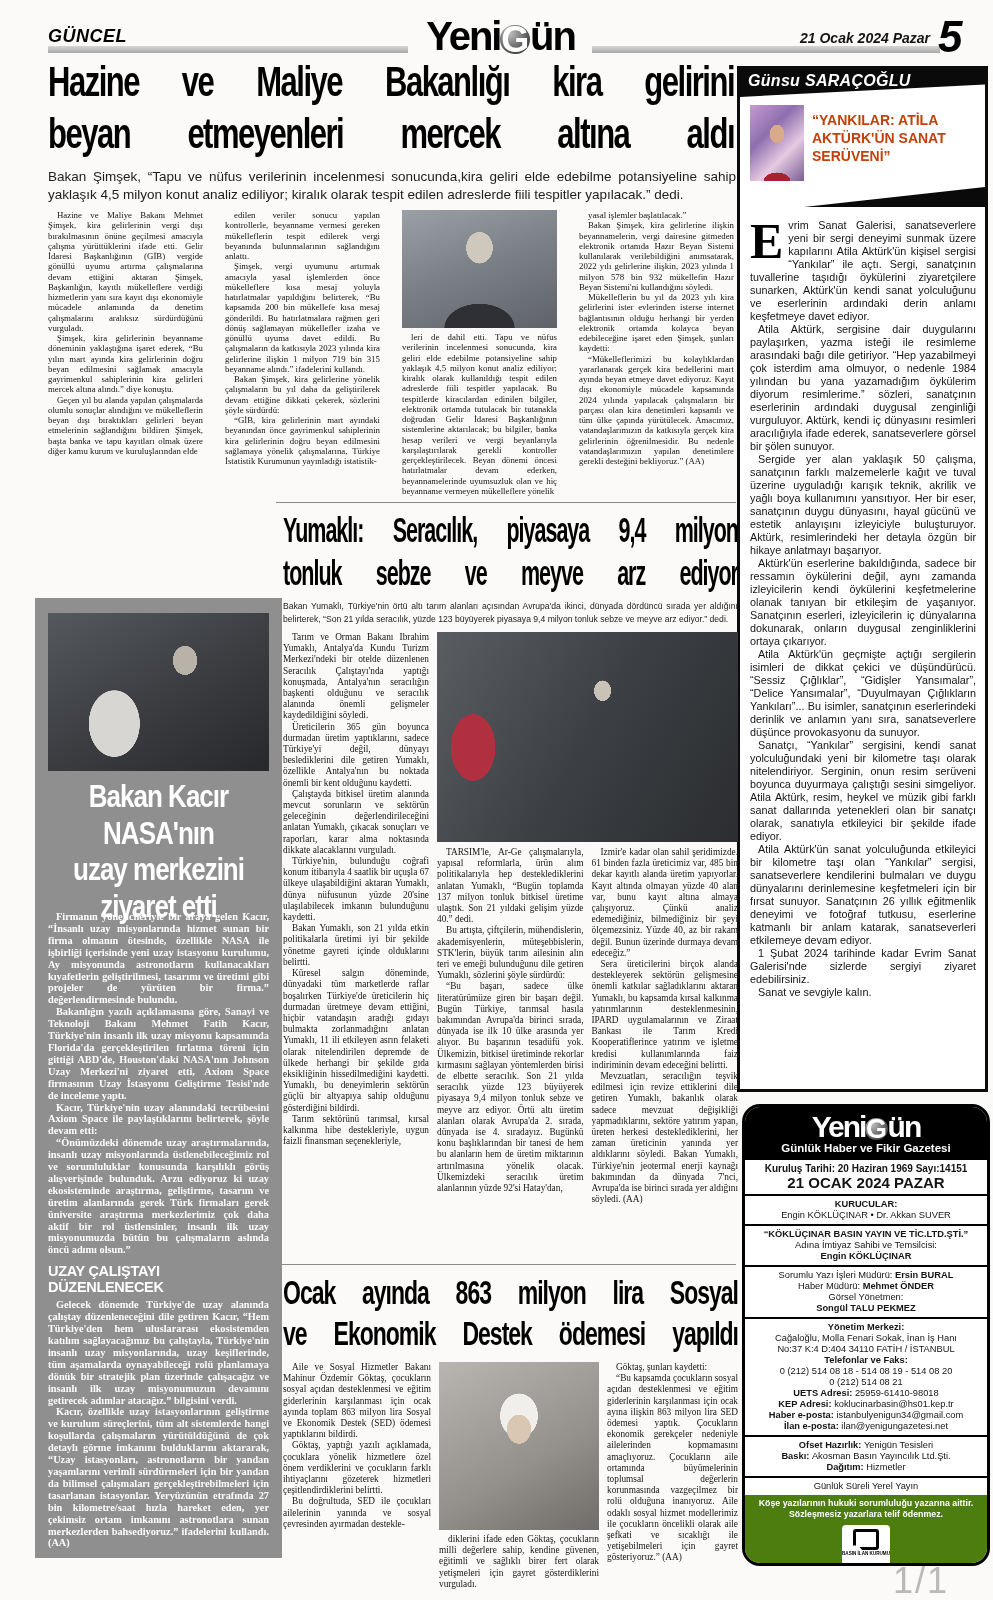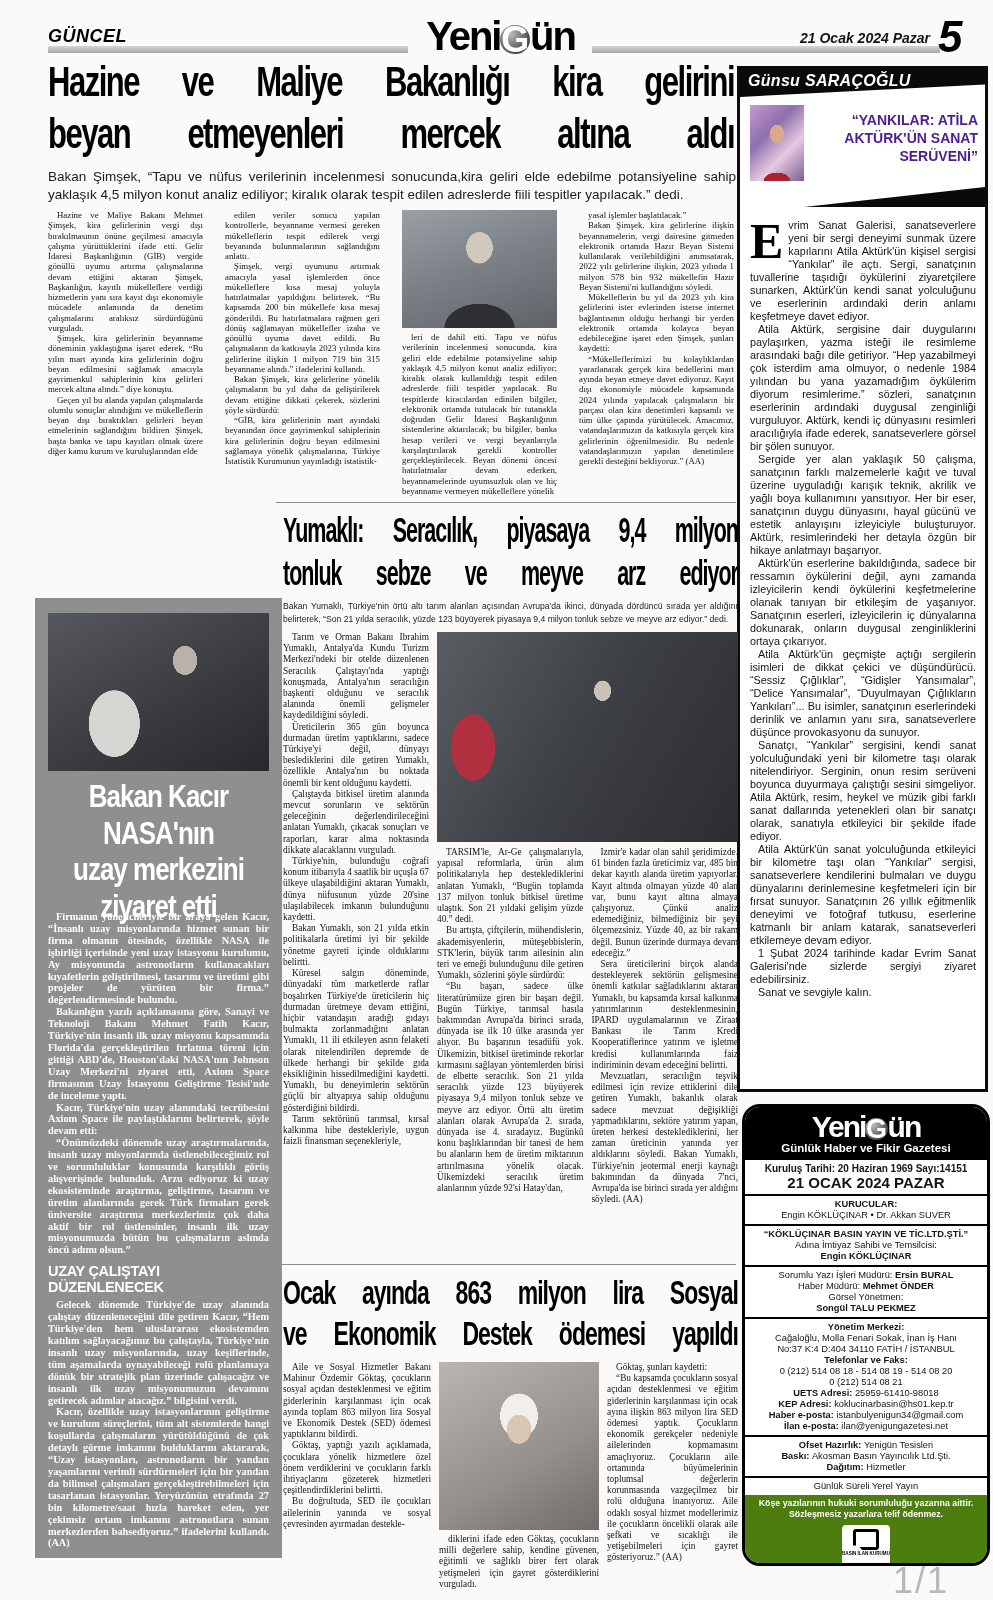--- a/index.html
+++ b/index.html
@@ -37,21 +37,21 @@
   
   .columnist{left:737px;top:66px;width:251px;height:1026px;border:3px solid #0c0c0c;background:#fff;box-sizing:border-box;}
   .c-banner{position:absolute;left:0;top:0;width:100%;height:28px;background:#0a0a0a;
             clip-path:polygon(0 0,100% 0,100% 55%,0 100%);}
   .c-name{position:absolute;left:8px;top:3px;font:italic 900 16px/18px "Liberation Sans",sans-serif;color:#fff;letter-spacing:.3px;}
   .ph-gunsu{position:absolute;left:10px;top:36px;width:54px;height:76px;background:
      radial-gradient(ellipse 12px 15px at 50% 38%,#d9a98c 0 60%,rgba(0,0,0,0) 61%),
      radial-gradient(ellipse 22px 14px at 50% 100%,#a8222f 0 60%,rgba(0,0,0,0) 61%),
      linear-gradient(135deg,#c79ad1 0%,#8e6fae 35%,#e6c9e2 65%,#7a5e93 100%);}
   .c-title{position:absolute;left:72px;top:42px;width:166px;font:900 14px/18px "Liberation Sans",sans-serif;
-           text-align:right;white-space:pre-line;color:#4c1d95;}
+           text-align:left;white-space:pre-line;color:#c2410c;}
   .c-wedge{position:absolute;left:64px;top:118px;right:0;height:20px;background:#0a0a0a;
            clip-path:polygon(0 100%,100% 0,100% 100%);}
   .c-body{position:absolute;left:10px;right:9px;top:150px;bottom:8px;overflow:hidden;
           font:400 10.8px/13px "Liberation Sans",sans-serif;}
   .c-body p{text-indent:8px;}
   .c-body p:first-child{text-indent:0;}
   .dropcap{float:left;font:700 50px/42px "Liberation Serif",serif;padding:1px 5px 0 0;color:#000;}
   
   .kacir{left:35px;top:598px;width:247px;height:960px;background:#8f8f8f;box-sizing:border-box;
          padding:15px 13px;overflow:hidden;}

